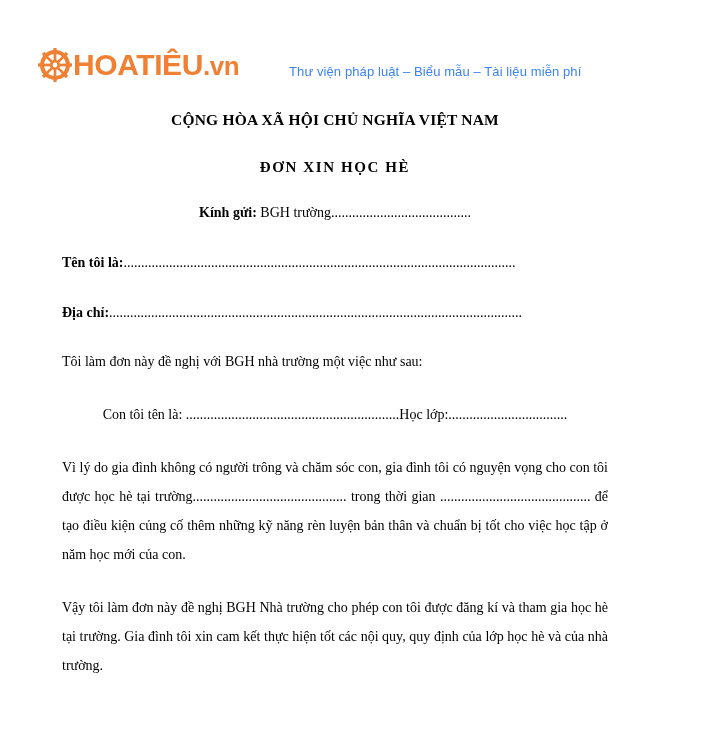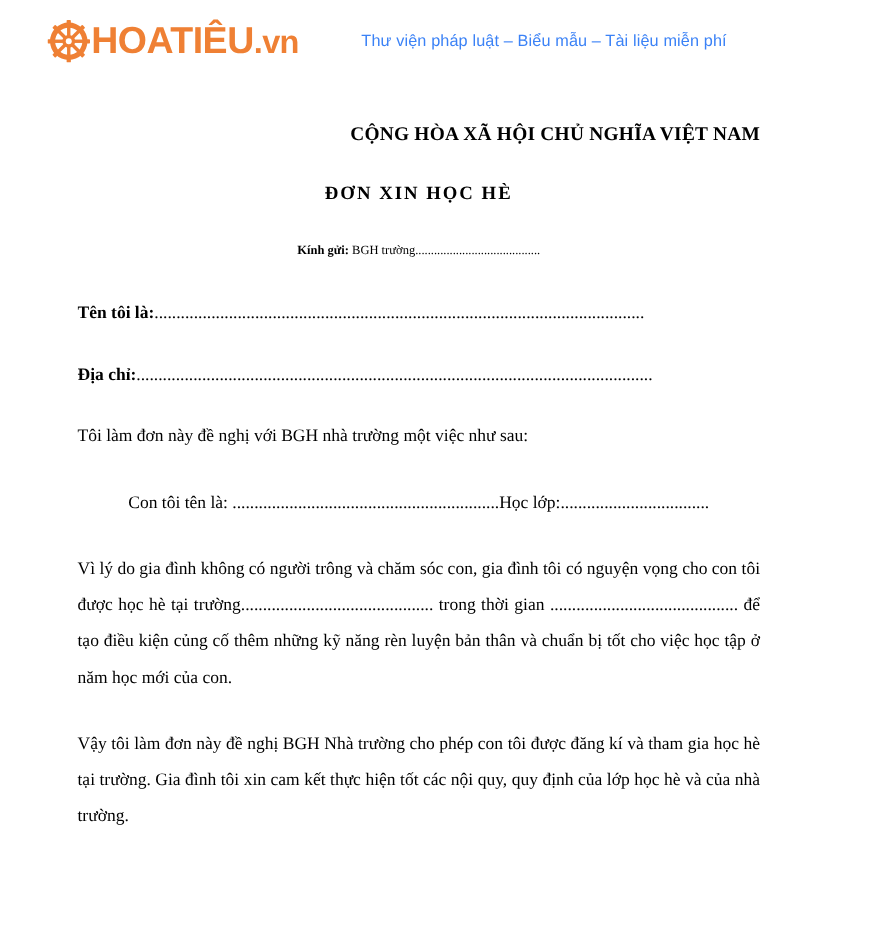--- a/index.html
+++ b/index.html
@@ -13,25 +13,25 @@
     overflow: hidden;
     font-family: "Liberation Serif", "DejaVu Serif", serif;
     color: #000000;
     position: relative;
   }
 
   
   .site-header {
     position: absolute;
     left: 0;
-    top: 0;
+    top: 16px;
     width: 709px;
     height: 66px;
     display: flex;
-    align-items: center;
+    align-items: flex-end;
     background: #ffffff;
   }
   .brand {
     display: flex;
     align-items: center;
     margin-left: 38px;
     gap: 1px;
   }
   .brand-mark {
     width: 34px;
@@ -77,25 +77,25 @@
 
   .item-heading {
     font-weight: 700;
     font-style: italic;
     font-size: 14px;
     line-height: 18px;
     margin-top: 24px;
   }
 
   .national-title {
-    text-align: right;
+    text-align: center;
     font-weight: 700;
     font-size: 15.5px;
     line-height: 20px;
-    margin-top: 32px;
+    margin-top: 44px;
     letter-spacing: 0.2px;
   }
   .national-motto {
     text-align: center;
     font-weight: 700;
     font-size: 14px;
     line-height: 20px;
     margin-top: 15px;
   }
   .separator {
@@ -108,21 +108,21 @@
   .doc-title {
     text-align: center;
     font-weight: 700;
     font-size: 15px;
     line-height: 20px;
     margin-top: 27px;
     letter-spacing: 1.6px;
   }
   .addressee {
     text-align: center;
-    font-size: 10px;
+    font-size: 14px;
     line-height: 20px;
     margin-top: 26px;
   }
   .addressee b { font-weight: 700; }
 
   .field-line {
     font-size: 14px;
     line-height: 20px;
     margin-top: 30px;
     white-space: nowrap;

